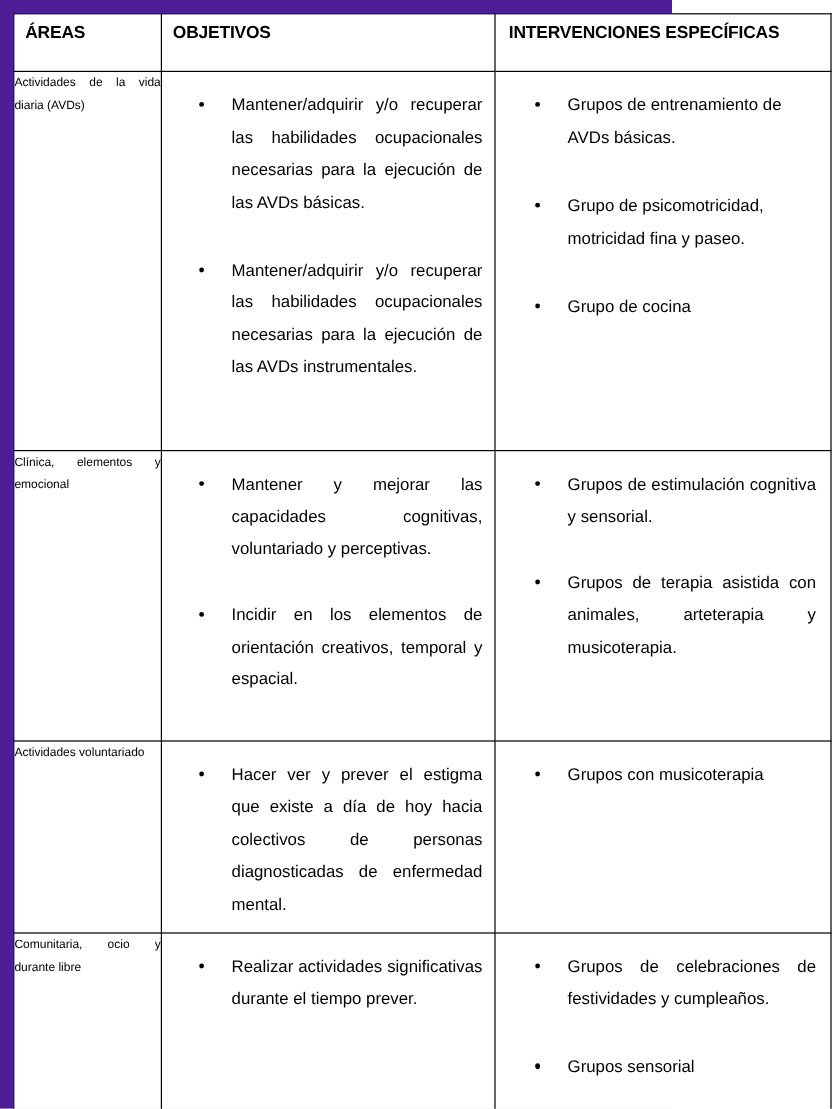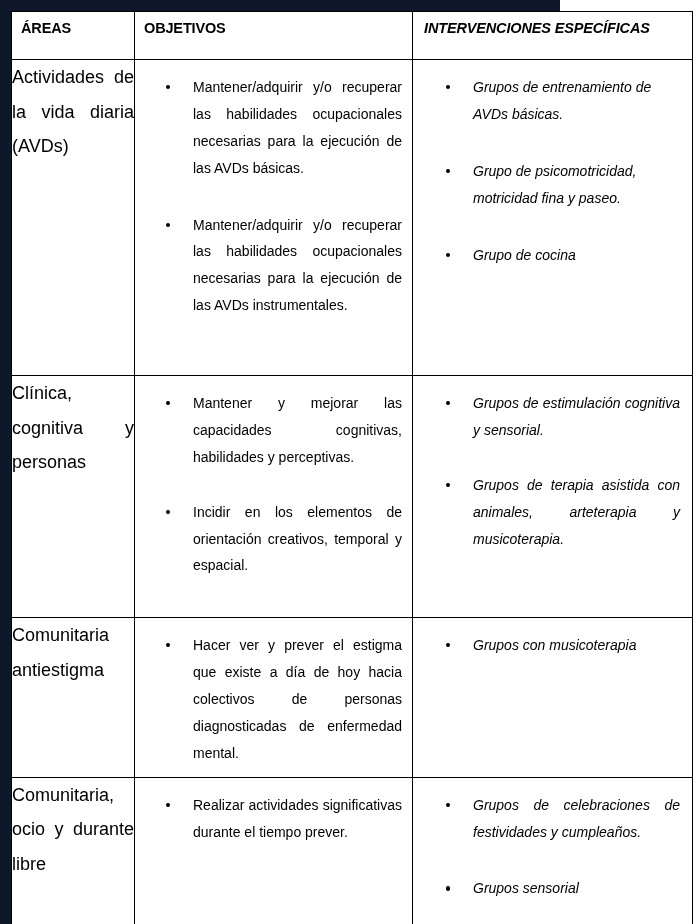--- a/index.html
+++ b/index.html
@@ -12,21 +12,21 @@
     height: 924px;
     font-family: "Liberation Sans", sans-serif;
     color: #000000;
     overflow: hidden;
   }
 
   .page {
     position: relative;
     width: 560px;
     height: 924px;
-    background: #0f172a;
+    background: #4c1d95;
   }
 
   table.matrix {
     position: absolute;
     left: 11px;
     top: 11px;
     width: 681px;
     border-collapse: collapse;
     table-layout: fixed;
     background: #ffffff;
@@ -50,28 +50,28 @@
   }
   .hdr-text {
     font-weight: bold;
     font-size: 14.5px;
     letter-spacing: -0.15px;
     line-height: 1.1;
     text-align: left;
     padding: 9px 0 0 9px;
     white-space: nowrap;
   }
-  th.c3cell .hdr-text { padding-left: 11px; font-style: italic; }
+  th.c3cell .hdr-text { padding-left: 11px; }
 
   
   .area-cell {
     padding: 14px 9px 10px 9px;
   }
   .area-text {
-    font-size: 18px;
+    font-size: 10px;
     line-height: 1.92;
     text-align: justify;
     text-justify: inter-word;
     hyphens: none;
   }
   .area-text.justified {
     text-align-last: left;
   }
 
   
@@ -105,21 +105,21 @@
     text-justify: inter-word;
     text-align-last: left;
     hyphens: none;
   }
   .bullets li .txt.plain {
     text-align: left;
     text-align-last: left;
   }
 
   
-  td.c3cell .bullets { padding-right: 12px; font-style: italic; }
+  td.c3cell .bullets { padding-right: 12px; }
   td.c3cell .bullets li { padding-left: 60px; }
   td.c3cell .bullets li .dot { left: 33px; }
 
   
   tr.r1 td.c2cell .bullets li { margin-bottom: 30px; }
   tr.r1 td.c3cell .bullets li { margin-bottom: 30px; }
   tr.r2 td.c2cell .bullets li { margin-bottom: 28px; }
   tr.r2 td.c3cell .bullets li { margin-bottom: 28px; }
   tr.r4 td.c3cell .bullets li { margin-bottom: 30px; }
 
@@ -183,27 +183,27 @@
             <li>
               <span class="dot"></span>
               <span class="txt plain">Grupo de cocina</span>
             </li>
           </ul>
         </td>
       </tr>
 
       <tr class="r2">
         <td class="c1cell area-cell">
-          <div class="area-text justified">Clínica, cognitiva y personas</div>
-        </td>
-        <td class="c2cell">
-          <ul class="bullets">
-            <li>
-              <span class="dot"></span>
-              <span class="txt">Mantener y mejorar las capacidades cognitivas, habilidades y perceptivas.</span>
+          <div class="area-text justified">Clínica, elementos y emocional</div>
+        </td>
+        <td class="c2cell">
+          <ul class="bullets">
+            <li>
+              <span class="dot"></span>
+              <span class="txt">Mantener y mejorar las capacidades cognitivas, voluntariado y perceptivas.</span>
             </li>
             <li>
               <span class="dot"></span>
               <span class="txt">Incidir en los elementos de orientación creativos, temporal y espacial.</span>
             </li>
           </ul>
         </td>
         <td class="c3cell">
           <ul class="bullets">
             <li>
@@ -213,21 +213,21 @@
             <li>
               <span class="dot"></span>
               <span class="txt">Grupos de terapia asistida con animales, arteterapia y musicoterapia.</span>
             </li>
           </ul>
         </td>
       </tr>
 
       <tr class="r3">
         <td class="c1cell area-cell">
-          <div class="area-text">Comunitaria antiestigma</div>
+          <div class="area-text">Actividades voluntariado</div>
         </td>
         <td class="c2cell">
           <ul class="bullets">
             <li>
               <span class="dot"></span>
               <span class="txt">Hacer ver y prever el estigma que existe a día de hoy hacia colectivos de personas diagnosticadas de enfermedad mental.</span>
             </li>
           </ul>
         </td>
         <td class="c3cell">

